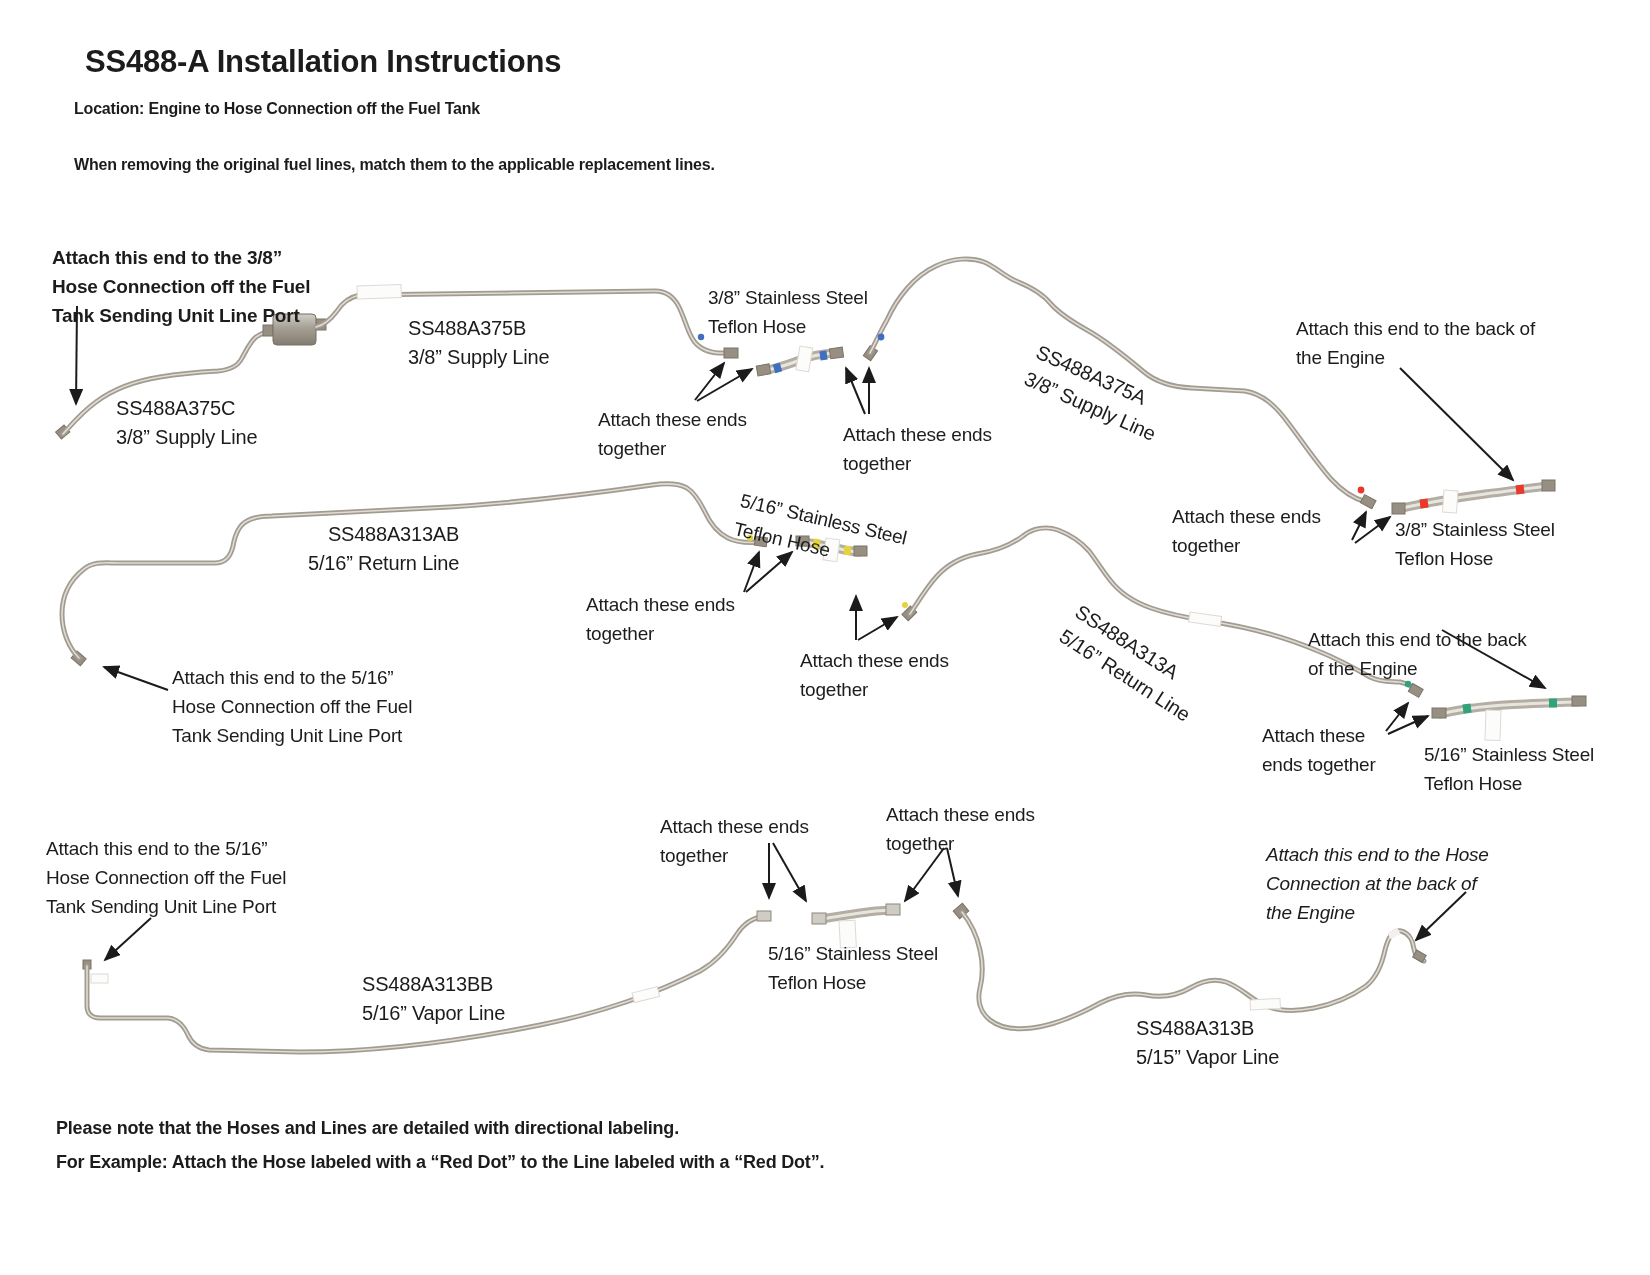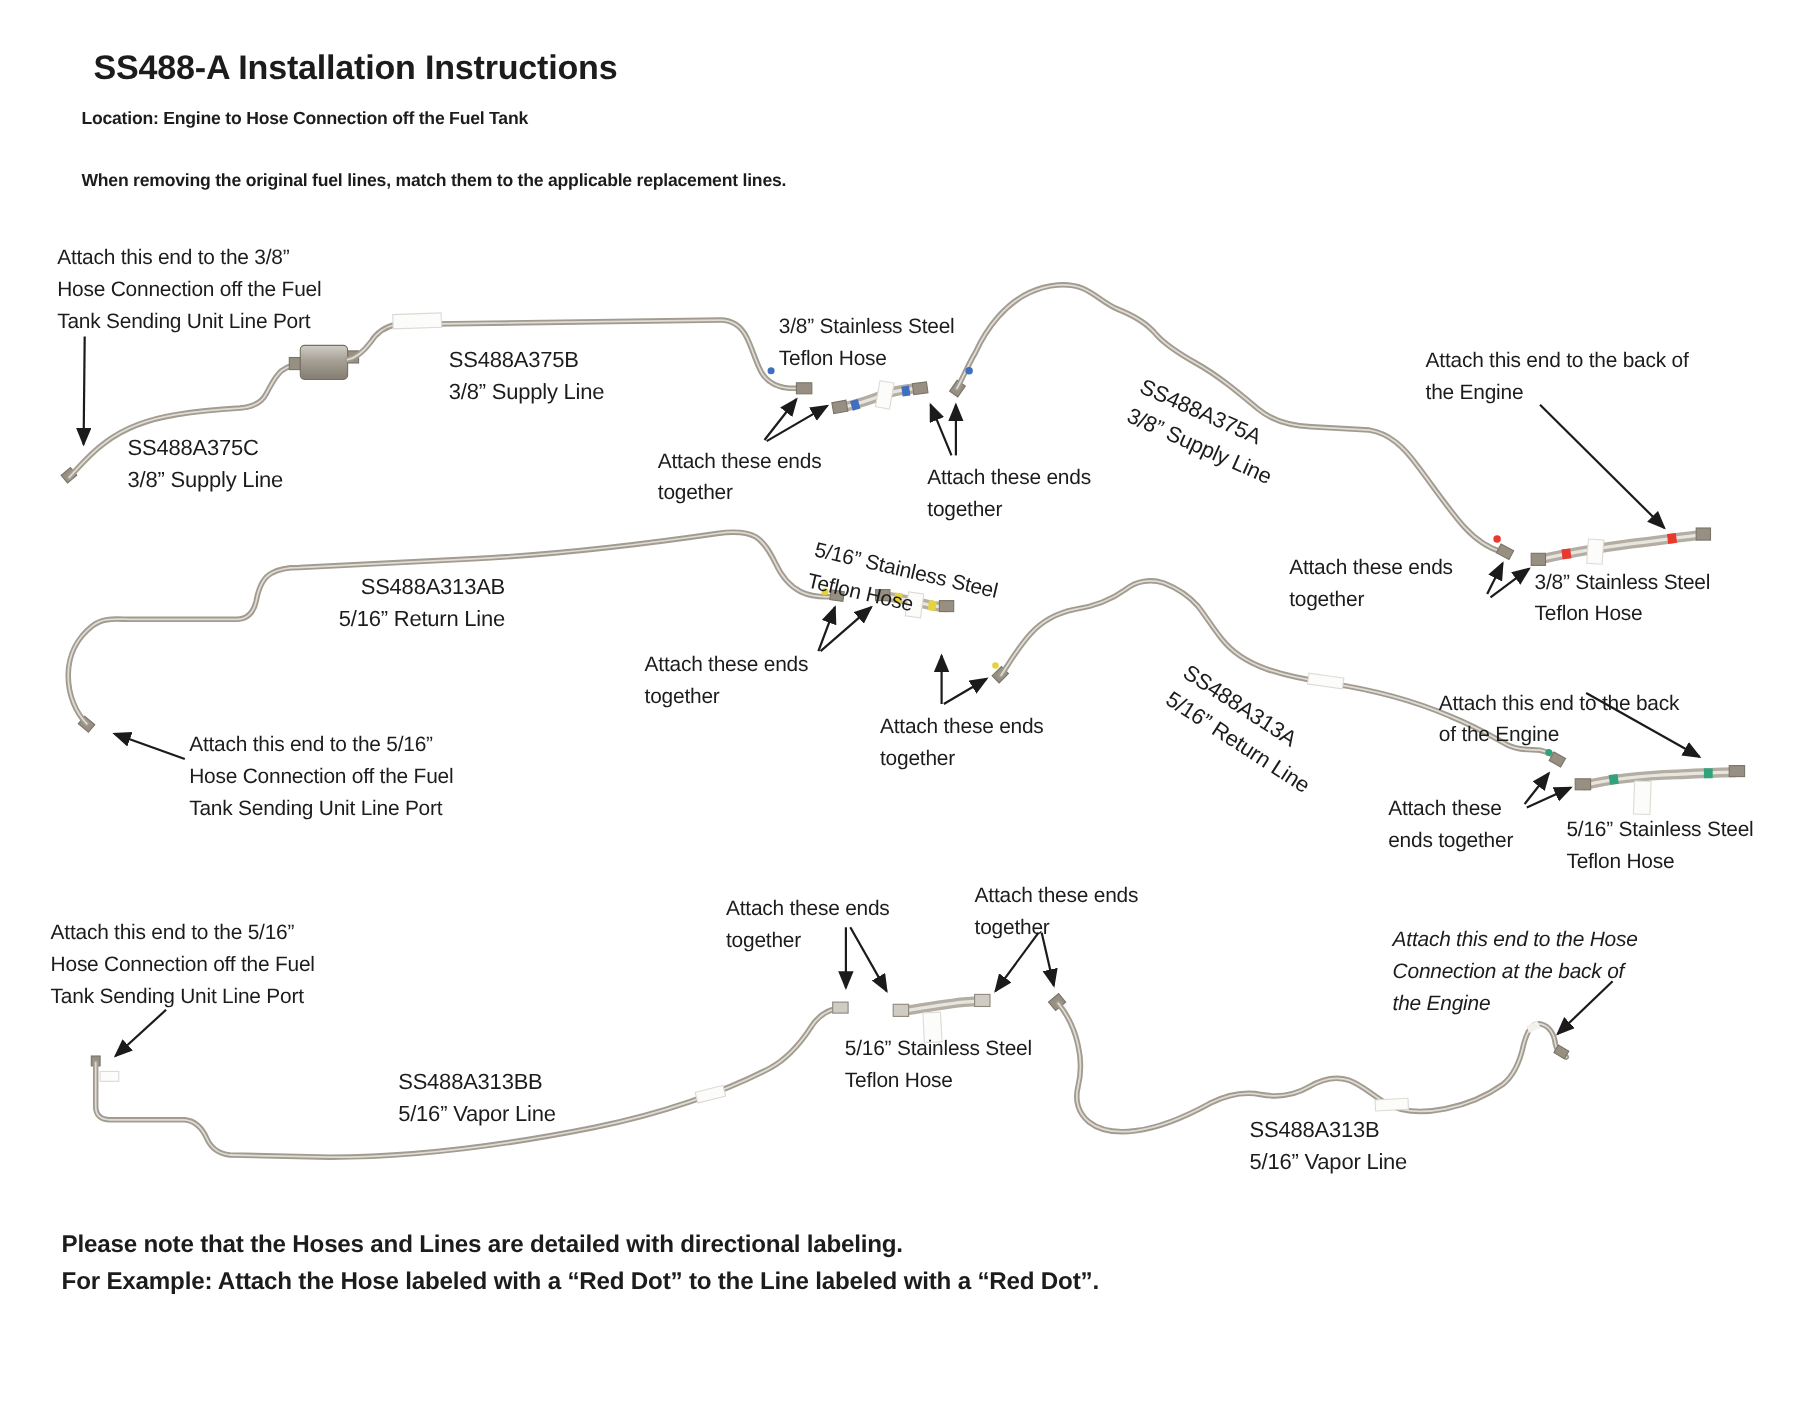--- a/index.html
+++ b/index.html
@@ -4,21 +4,21 @@
 <style>
   html,body{margin:0;padding:0;background:#fff;}
   .page{position:relative;width:1650px;height:1275px;background:#ffffff;overflow:hidden;
         font-family:"Liberation Sans",sans-serif;color:#1c1c1c;}
   .art{position:absolute;left:0;top:0;width:1650px;height:1275px;}
   .txt{position:absolute;white-space:pre-line;line-height:29px;font-size:19px;letter-spacing:-0.2px;}
   .part{font-size:20px;}
   .rot{transform-origin:0 0;}
   .hdr-title{position:absolute;font-size:31px;font-weight:700;letter-spacing:-0.2px;}
   .hdr-sub{position:absolute;font-size:16px;font-weight:700;letter-spacing:-0.2px;}
-  .note{position:absolute;font-size:22px;font-weight:700;letter-spacing:-0.2px;}
+  .note{position:absolute;font-size:18px;font-weight:700;letter-spacing:-0.2px;}
   .t-base{fill:none;stroke:#a19b90;stroke-width:5;stroke-linecap:round;stroke-linejoin:round;}
   .t-hi{fill:none;stroke:#e0dcd5;stroke-width:1.6;stroke-linecap:round;stroke-linejoin:round;}
   .h-base{fill:none;stroke:#b3ada3;stroke-width:9;stroke-linecap:round;}
   .h-hi{fill:none;stroke:#e8e5df;stroke-width:3;stroke-linecap:round;}
   .band{fill:none;stroke-width:9;stroke-linecap:butt;}
   .fit{fill:#978f82;stroke:#7a7468;stroke-width:1;}
   .fit-big{fill:#cfccc4;stroke:#8d877c;stroke-width:1;}
   .tag{fill:#fcfcfb;stroke:#dddad4;stroke-width:1;}
   .arrow{stroke:#1b1b1b;stroke-width:2;fill:none;}
 </style>
@@ -177,21 +177,21 @@
       <line class="arrow" x1="944" y1="848" x2="905" y2="901" marker-end="url(#ah)"></line>
       <line class="arrow" x1="947" y1="848" x2="958" y2="896" marker-end="url(#ah)"></line>
       <line class="arrow" x1="1466" y1="892" x2="1416" y2="940" marker-end="url(#ah)"></line>
     </g>
   </svg>
 
   <div class="hdr-title" style="left:85px;top:44px;">SS488-A Installation Instructions</div>
   <div class="hdr-sub" style="left:74px;top:100px;">Location: Engine to Hose Connection off the Fuel Tank</div>
   <div class="hdr-sub" style="left:74px;top:156px;">When removing the original fuel lines, match them to the applicable replacement lines.</div>
 
-  <div class="txt" style="left:52px;top:220px;">Attach this end to the 3/8”
+  <div class="txt" style="left:52px;top:243px;font-weight:bold;">Attach this end to the 3/8”
 Hose Connection off the Fuel
 Tank Sending Unit Line Port</div>
   <div class="txt part" style="left:116px;top:394px;">SS488A375C
 3/8” Supply Line</div>
   <div class="txt part" style="left:408px;top:314px;">SS488A375B
 3/8” Supply Line</div>
   <div class="txt" style="left:708px;top:283px;">3/8” Stainless Steel
 Teflon Hose</div>
   <div class="txt" style="left:598px;top:405px;">Attach these ends
 together</div>
@@ -234,18 +234,18 @@
   <div class="txt" style="left:660px;top:812px;">Attach these ends
 together</div>
   <div class="txt" style="left:886px;top:800px;">Attach these ends
 together</div>
   <div class="txt" style="left:768px;top:939px;">5/16” Stainless Steel
 Teflon Hose</div>
   <div class="txt" style="left:1266px;top:840px;font-style:italic;">Attach this end to the Hose
 Connection at the back of
 the Engine</div>
   <div class="txt part" style="left:1136px;top:1014px;">SS488A313B
-5/16” Vapor Line</div>
+5/15” Vapor Line</div>
 
   <div class="note" style="left:56px;top:1118px;">Please note that the Hoses and Lines are detailed with directional labeling.</div>
   <div class="note" style="left:56px;top:1152px;">For Example: Attach the Hose labeled with a “Red Dot” to the Line labeled with a “Red Dot”.</div>
 
 </div>
 
 </body></html>

